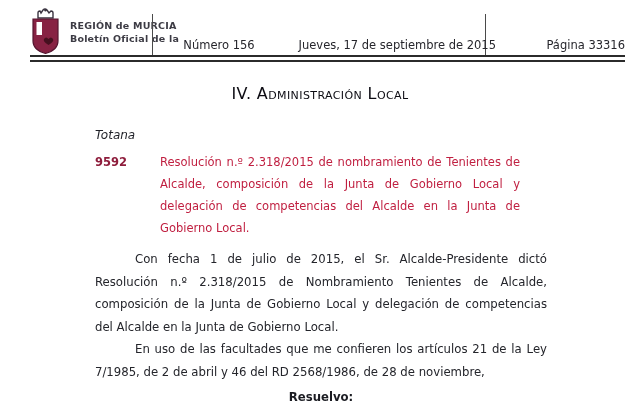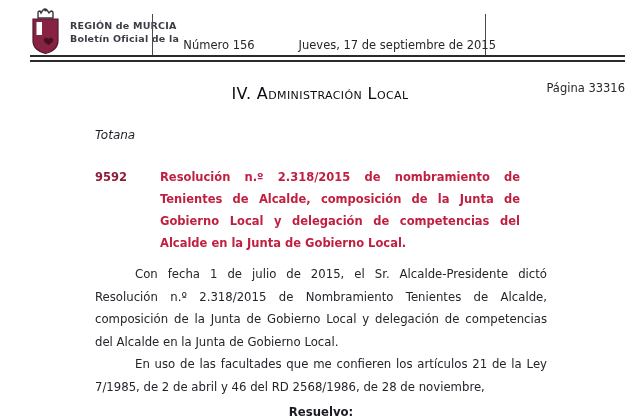--- a/index.html
+++ b/index.html
@@ -17,37 +17,37 @@
   .logo { position: absolute; left: 30px; top: 8px; width: 31px; height: 47px; }
   .brand { position: absolute; left: 70px; top: 19px; font-weight: bold;
            font-size: 9.5px; line-height: 13px; color: #3c3b44; letter-spacing: 0.2px; }
   .vdiv { position: absolute; top: 14px; width: 1px; height: 42px; background: #4a4a4a; }
   .vdiv.one { left: 152px; }
   .vdiv.two { left: 485px; }
   .issue { position: absolute; left: 160px; top: 38px; width: 118px;
            text-align: center; font-size: 11.5px; color: #26262c; }
   .pubdate { position: absolute; left: 288px; top: 38px; width: 208px;
              text-align: right; font-size: 11.5px; color: #26262c; }
-  .pagenum { position: absolute; right: 15px; top: 38px; font-size: 11.5px; color: #26262c; margin-top: 43px; }
+  .pagenum { position: absolute; right: 15px; top: 38px; font-size: 11.5px; color: #26262c; }
   .hrule { position: absolute; left: 30px; right: 15px; top: 55px;
            height: 7px; border-top: 2px solid #2b2b2b; border-bottom: 2px solid #2b2b2b; }
 
   
   .section-title { position: absolute; left: 0; top: 84px; width: 640px;
                    text-align: center; font-weight: normal; font-size: 16px;
                    font-variant: small-caps; letter-spacing: 0.4px; color: #0c0b12; }
 
   .column { position: absolute; left: 95px; top: 128px; width: 452px; }
 
   .municipality { font-size: 12px; color: #1e1f26; font-style: italic; }
 
-  .entry { display: flex; margin-top: 24px; }
+  .entry { display: flex; margin-top: 9px; }
   .entry-number { width: 65px; flex: 0 0 65px; font-weight: bold;
                   font-size: 11.5px; line-height: 22px; }
-  .entry-title { flex: 1; font-weight: bold; font-size: 11.5px; line-height: 22px;
+  .entry-title { flex: 1; font-weight: normal; font-size: 11.5px; line-height: 22px;
                  text-align: justify; padding-right: 27px; }
 
   .para { font-size: 11.7px; line-height: 22.5px;
           text-align: justify; text-indent: 40px; color: #24252b; }
   .para.first { margin-top: 9px; }
   .resolve { margin-top: 7px; margin-bottom: 5px; text-align: center;
              font-weight: bold; font-size: 11.7px; color: #1b1c22; }
 </style>
 </head>
 <body>

